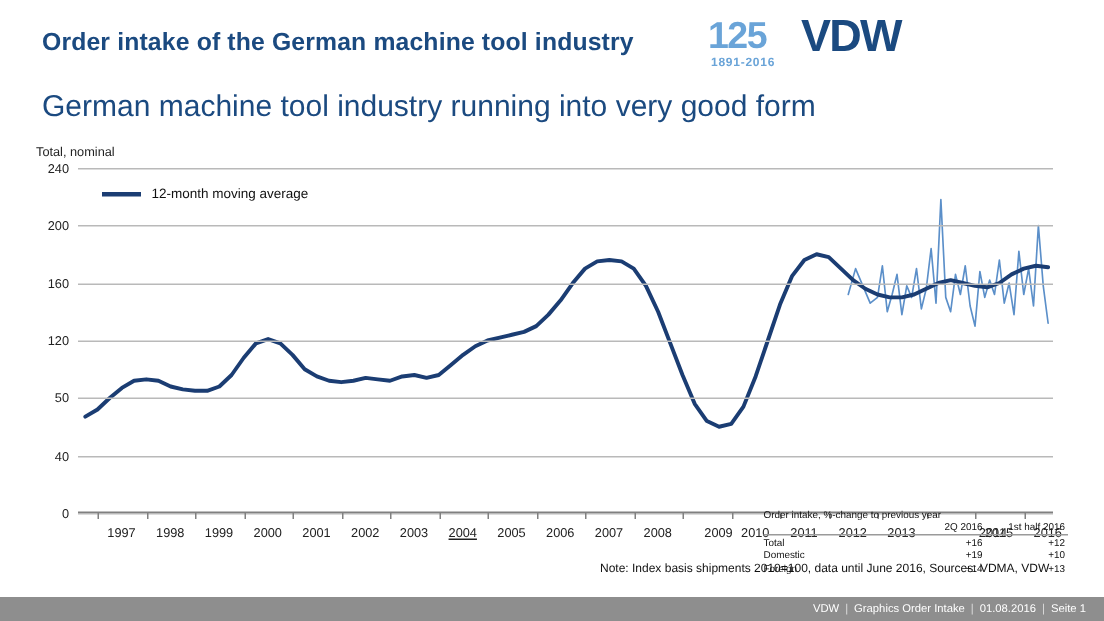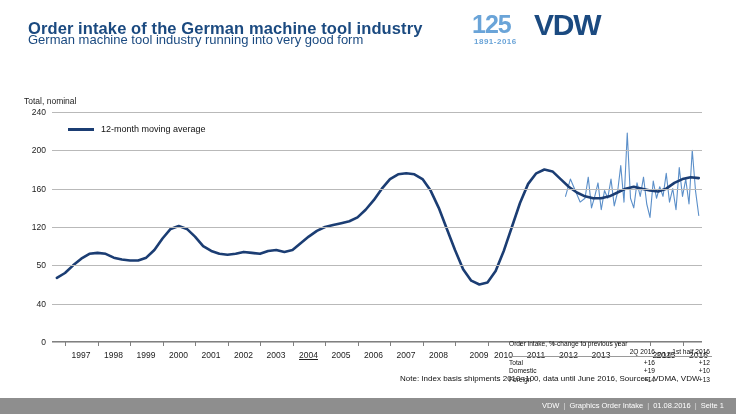--- a/index.html
+++ b/index.html
@@ -13,22 +13,22 @@
   .slide{position:absolute;inset:0;background:#fff;}
 
   
   .header{position:absolute;left:0;top:0;width:656px;height:78px;}
   .title{
     position:absolute;left:28px;top:19px;
     font-size:16.5px;font-weight:bold;color:#1b4a80;
     letter-spacing:0.1px;
   }
   .subtitle{
-    position:absolute;left:28px;top:32px;
-    font-size:13px;font-weight:normal;color:#1b4a80;
+    position:absolute;left:28px;top:60px;
+    font-size:20px;font-weight:normal;color:#1b4a80;
   }
   .logo{position:absolute;right:24px;top:12px;width:160px;height:48px;}
   .logo-125{
     position:absolute;left:0;top:-2px;
     font-size:25px;font-weight:bold;color:#6aa4d8;
     letter-spacing:-1px;
   }
   .logo-years{
     position:absolute;left:2px;top:25px;
     font-size:8px;font-weight:bold;color:#6aa4d8;

